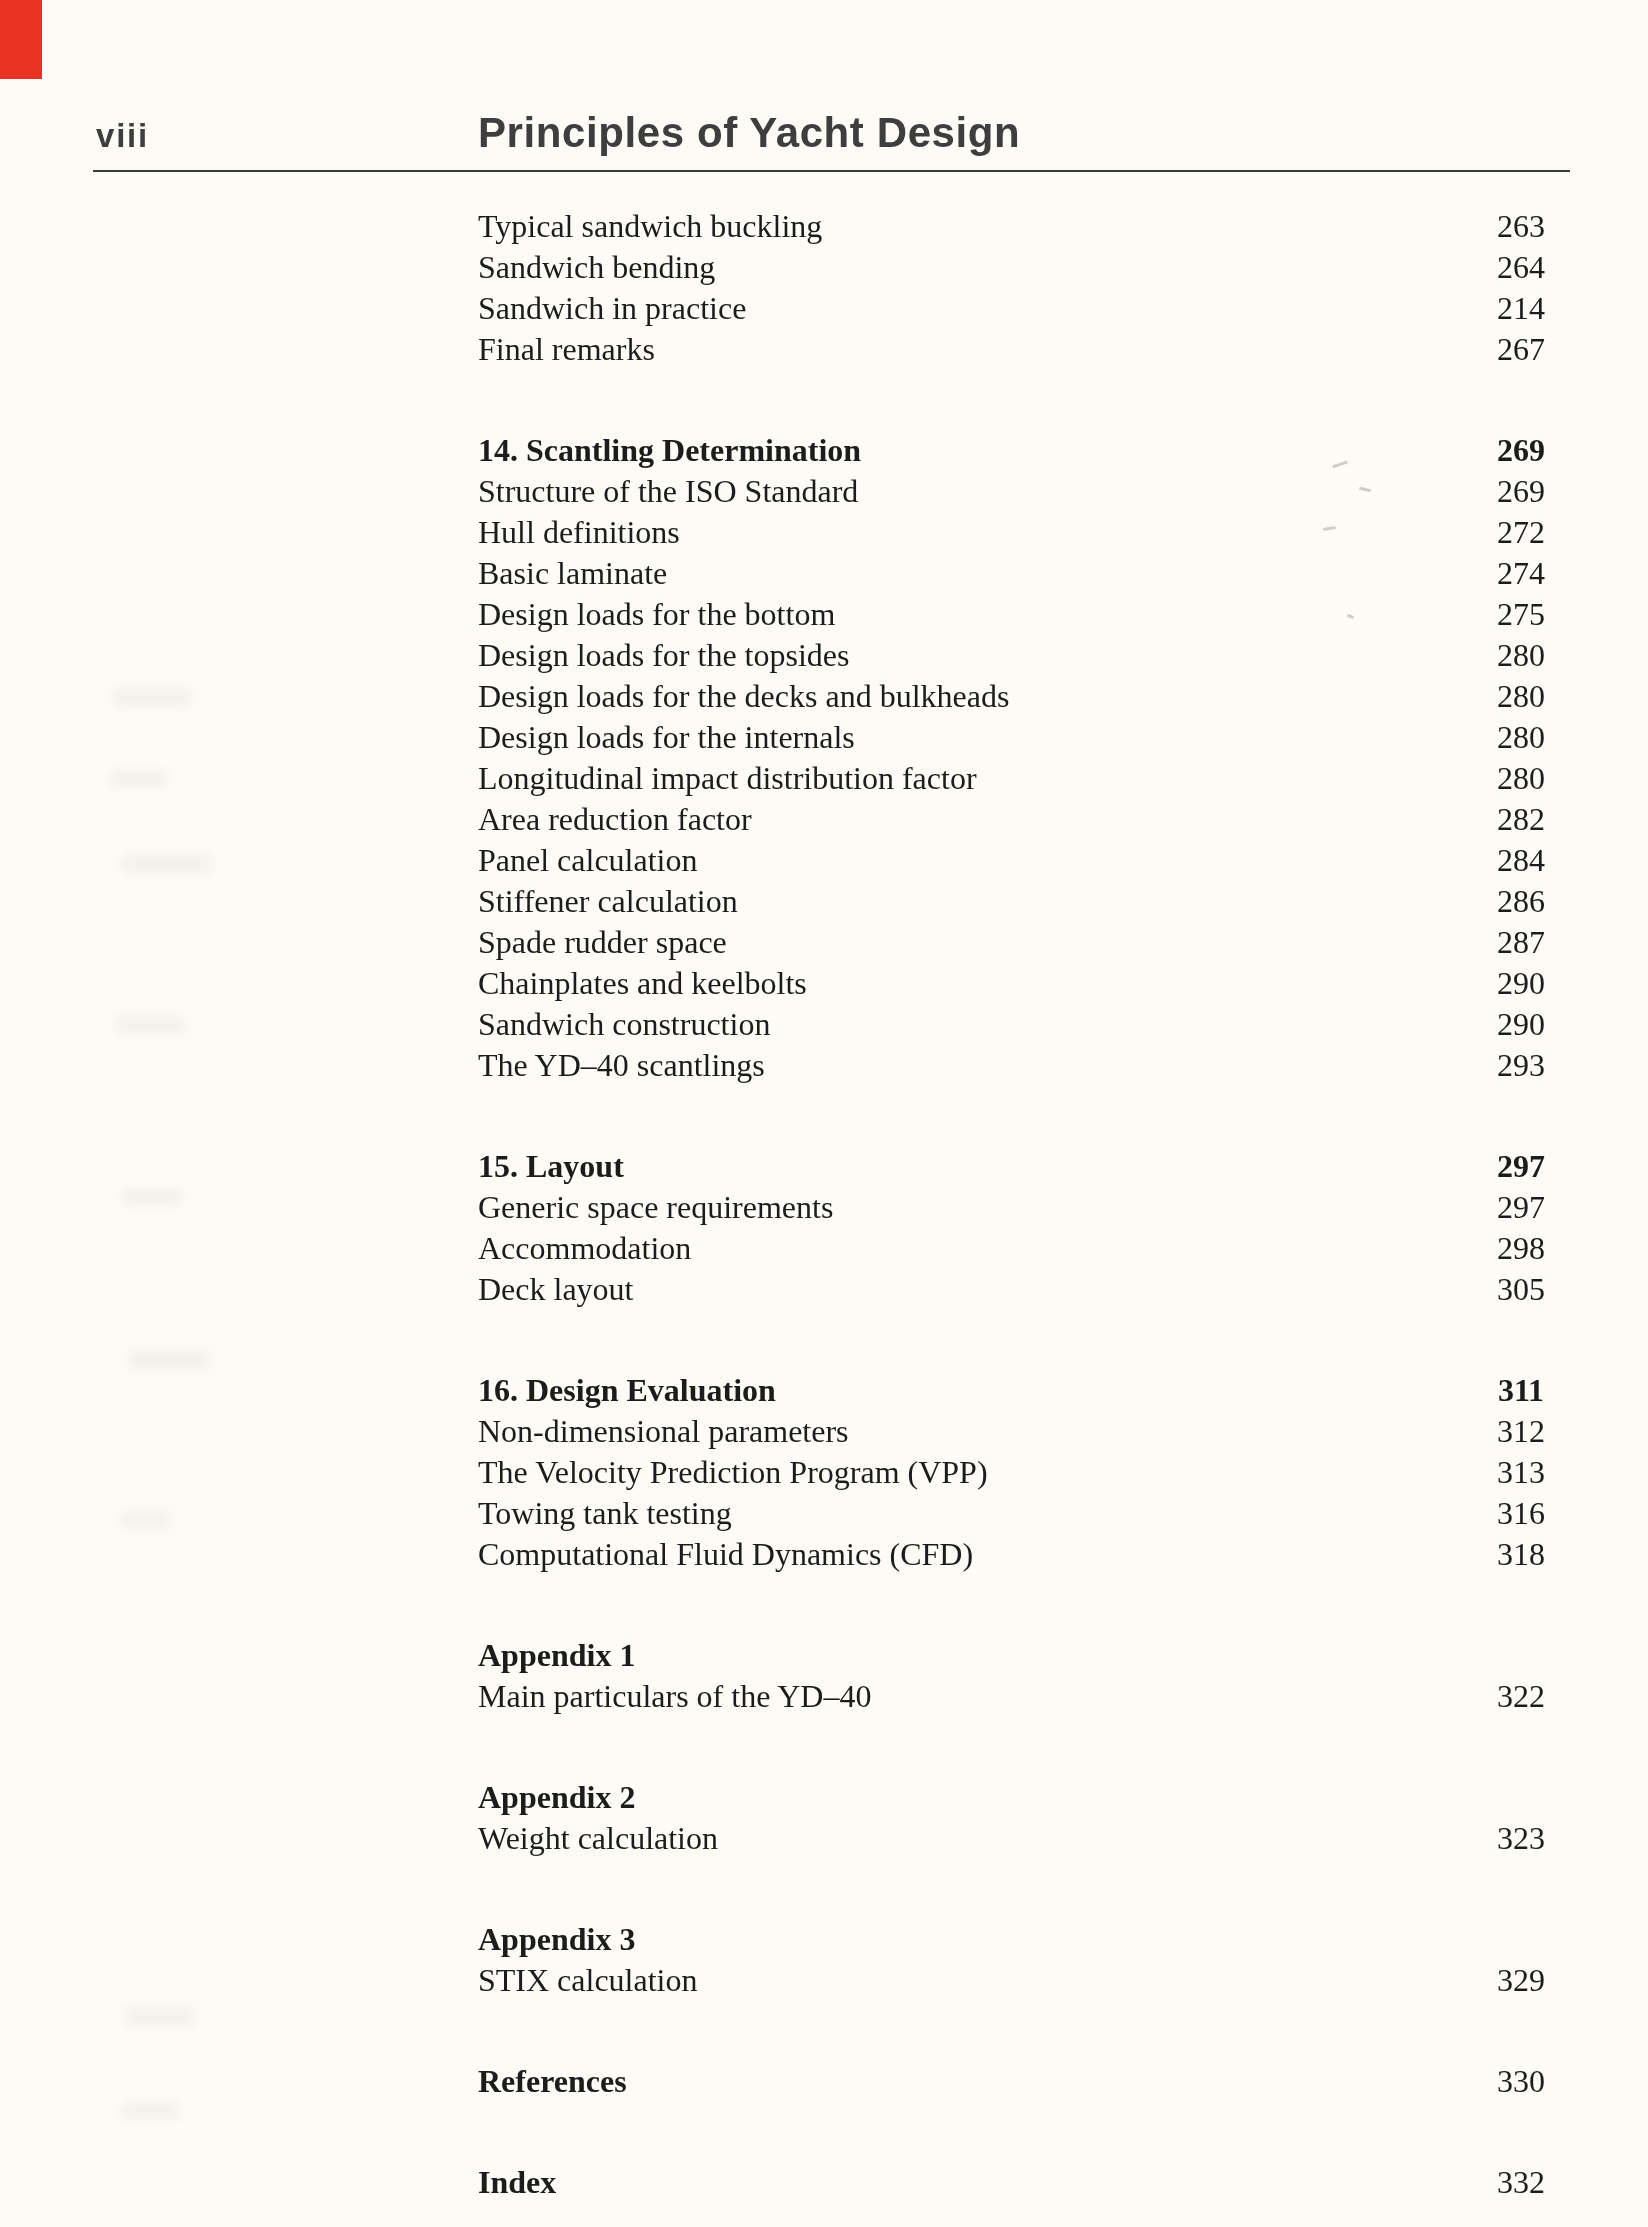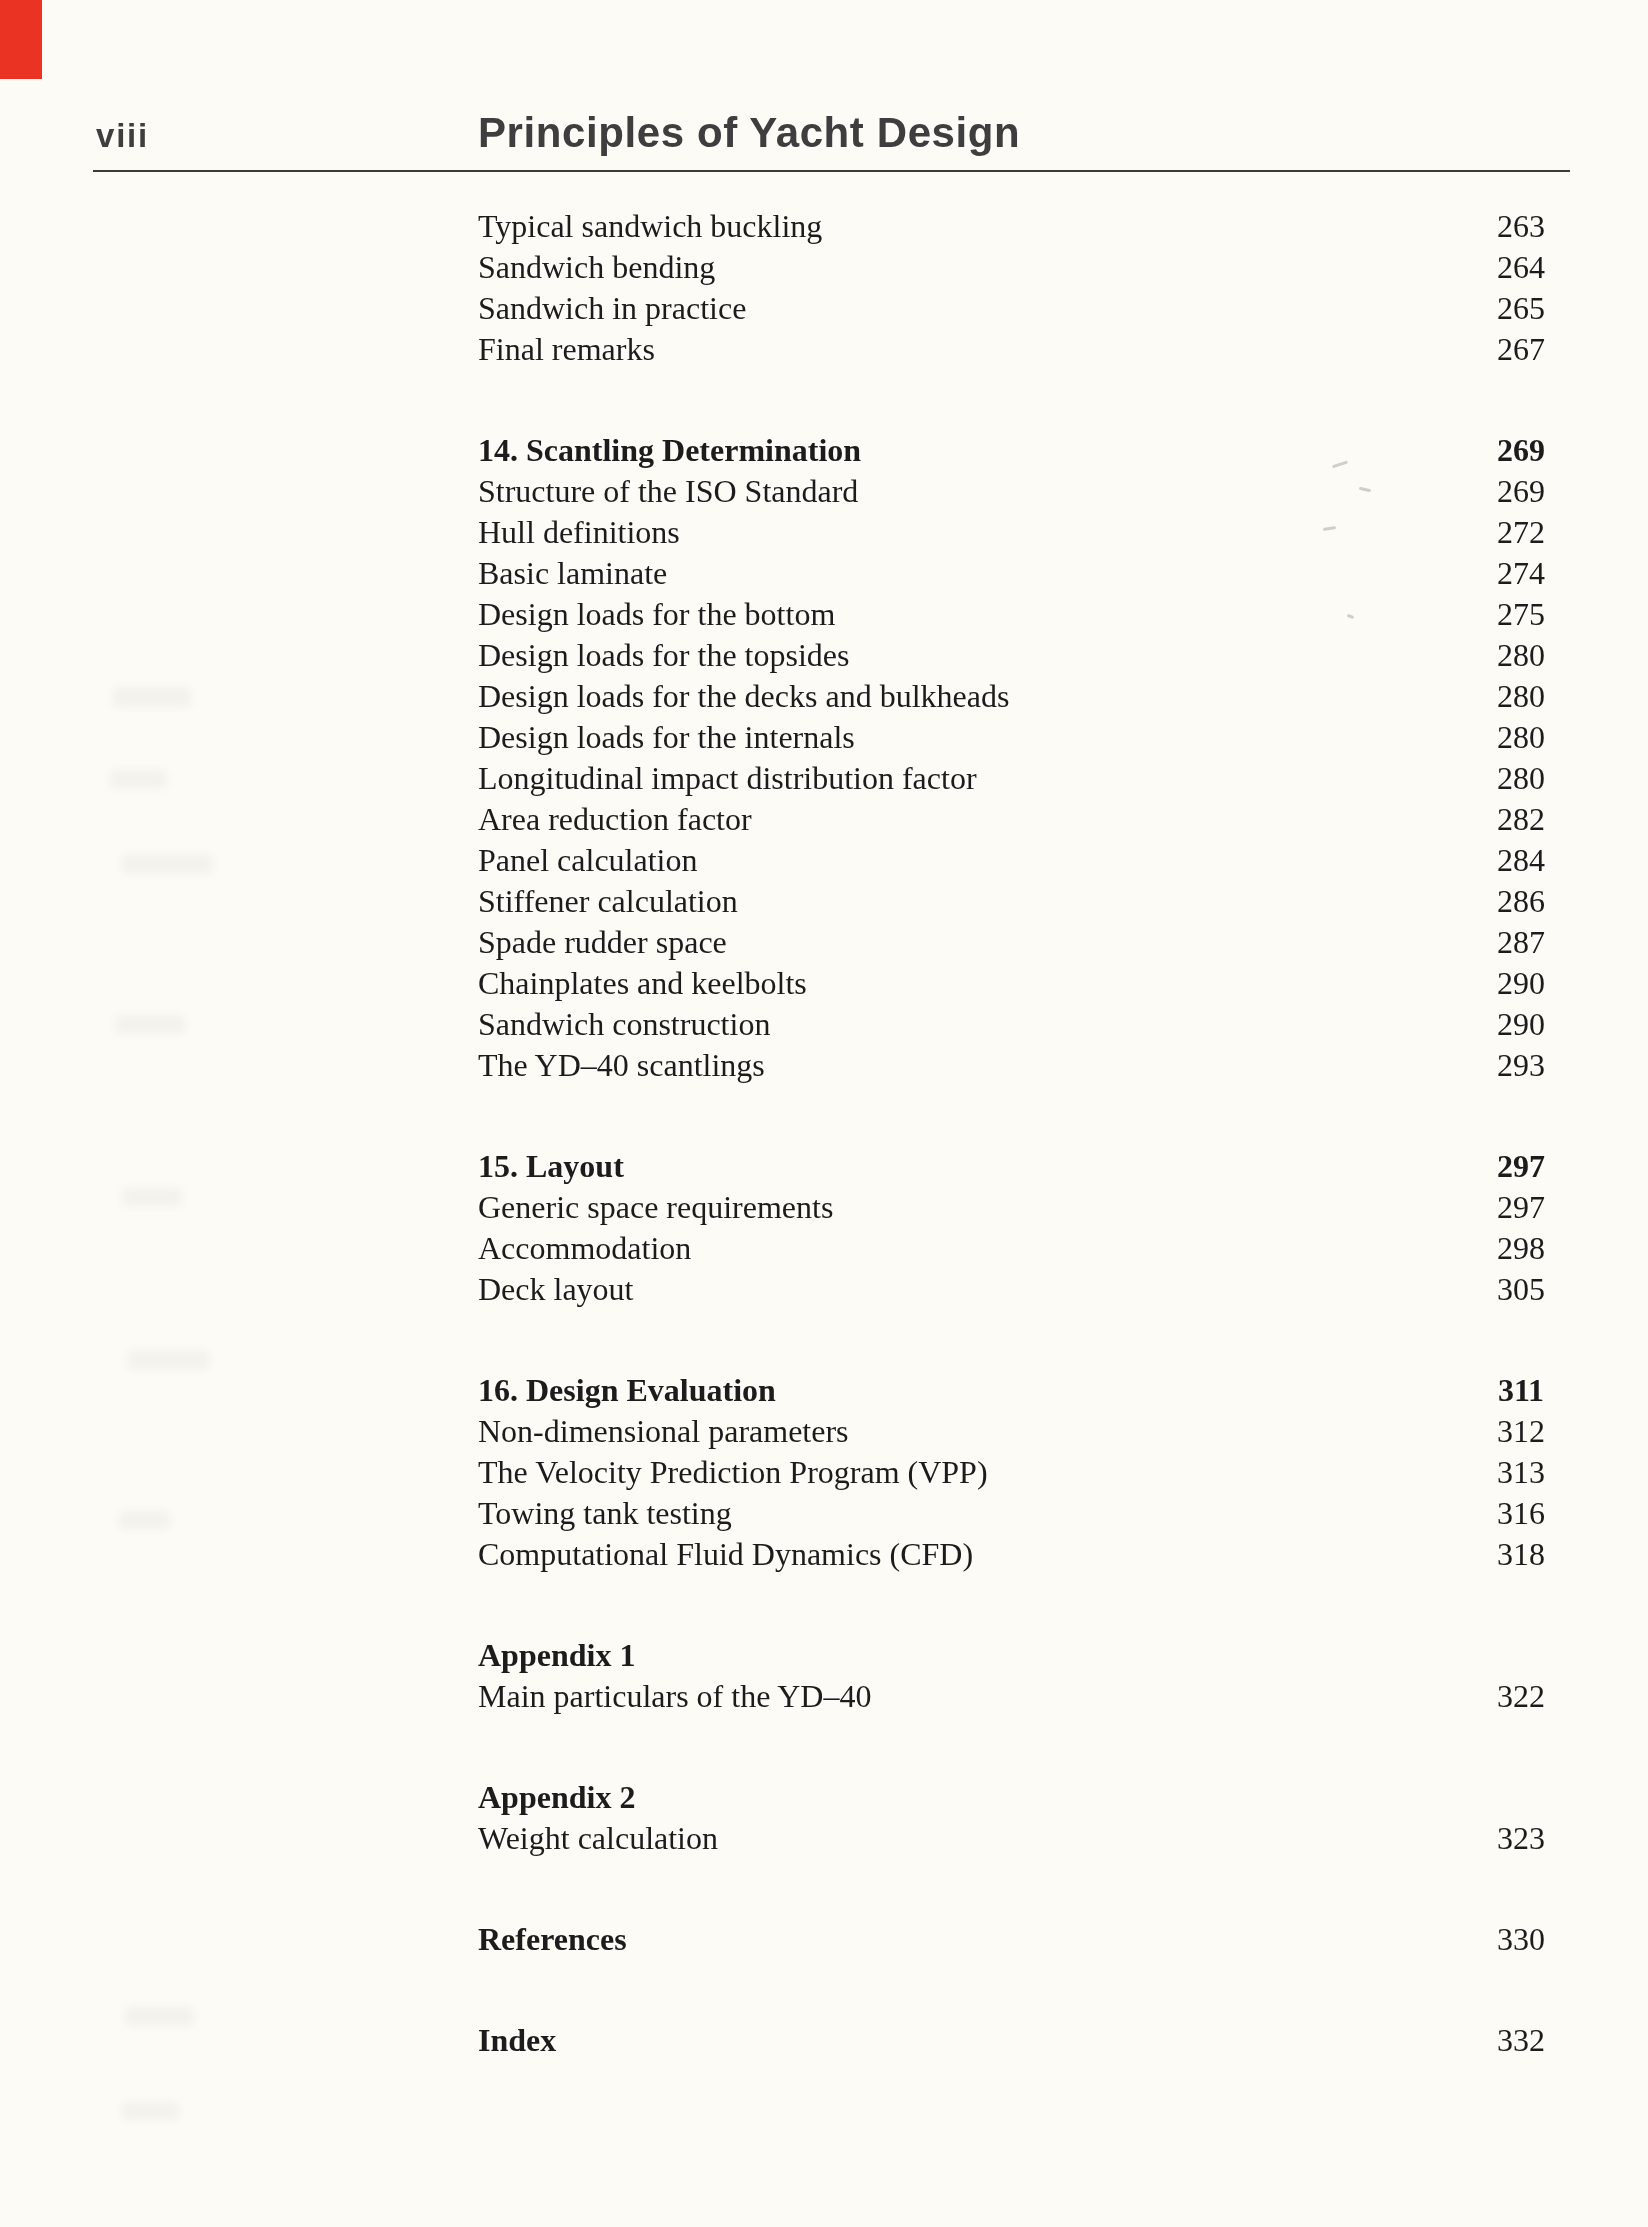--- a/index.html
+++ b/index.html
@@ -144,21 +144,21 @@
         <div class="toc-row">
           <span class="toc-label">Typical sandwich buckling</span>
           <span class="toc-page">263</span>
         </div>
         <div class="toc-row">
           <span class="toc-label">Sandwich bending</span>
           <span class="toc-page">264</span>
         </div>
         <div class="toc-row">
           <span class="toc-label">Sandwich in practice</span>
-          <span class="toc-page">265</span>
+          <span class="toc-page">214</span>
         </div>
         <div class="toc-row">
           <span class="toc-label">Final remarks</span>
           <span class="toc-page">267</span>
         </div>
       </section>
       <section class="toc-section">
         <div class="toc-row toc-heading">
           <span class="toc-label">14. Scantling Determination</span>
           <span class="toc-page bold">269</span>
@@ -279,20 +279,30 @@
           <span class="toc-label">Appendix 2</span>
           <span class="toc-page"></span>
         </div>
         <div class="toc-row">
           <span class="toc-label">Weight calculation</span>
           <span class="toc-page">323</span>
         </div>
       </section>
       <section class="toc-section">
         <div class="toc-row toc-heading">
+          <span class="toc-label">Appendix 3</span>
+          <span class="toc-page"></span>
+        </div>
+        <div class="toc-row">
+          <span class="toc-label">STIX calculation</span>
+          <span class="toc-page">329</span>
+        </div>
+      </section>
+      <section class="toc-section">
+        <div class="toc-row toc-heading">
           <span class="toc-label">References</span>
           <span class="toc-page">330</span>
         </div>
       </section>
       <section class="toc-section">
         <div class="toc-row toc-heading">
           <span class="toc-label">Index</span>
           <span class="toc-page">332</span>
         </div>
       </section>

